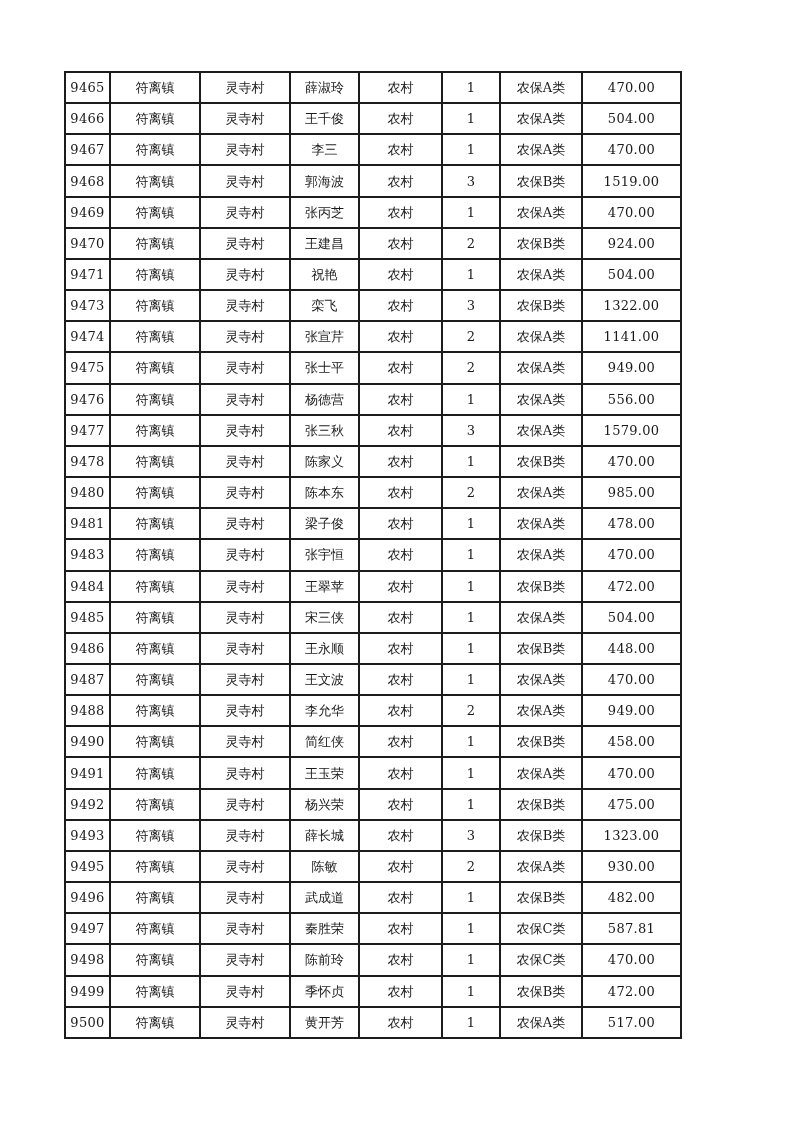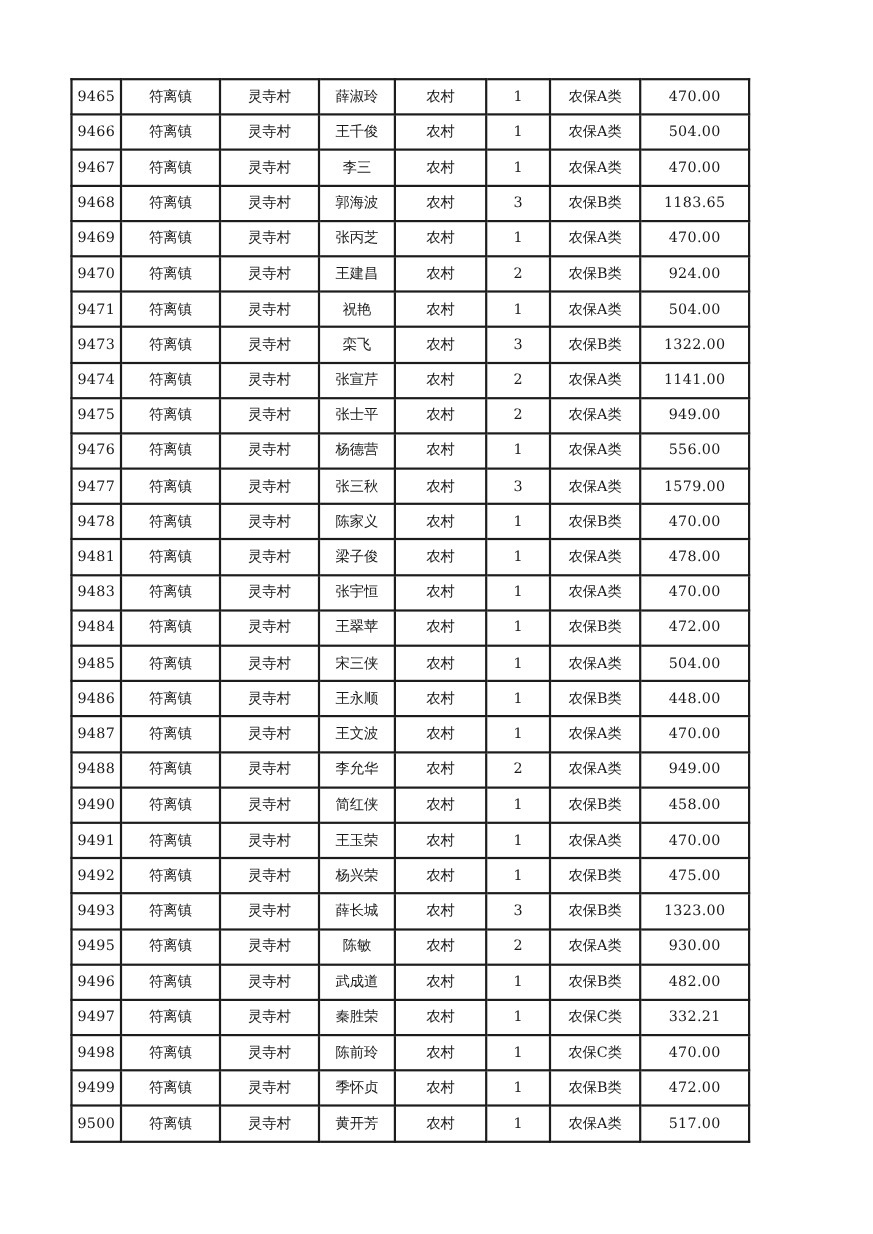--- a/index.html
+++ b/index.html
@@ -106,21 +106,21 @@
           <td class="cell-amount">470.00</td>
         </tr>
         <tr>
           <td class="cell-seq">9468</td>
           <td class="cell-town">符离镇</td>
           <td class="cell-village">灵寺村</td>
           <td class="cell-name">郭海波</td>
           <td class="cell-residence_type">农村</td>
           <td class="cell-person_count">3</td>
           <td class="cell-insurance_category">农保B类</td>
-          <td class="cell-amount">1183.65</td>
+          <td class="cell-amount">1519.00</td>
         </tr>
         <tr>
           <td class="cell-seq">9469</td>
           <td class="cell-town">符离镇</td>
           <td class="cell-village">灵寺村</td>
           <td class="cell-name">张丙芝</td>
           <td class="cell-residence_type">农村</td>
           <td class="cell-person_count">1</td>
           <td class="cell-insurance_category">农保A类</td>
           <td class="cell-amount">470.00</td>
@@ -199,20 +199,30 @@
           <td class="cell-seq">9478</td>
           <td class="cell-town">符离镇</td>
           <td class="cell-village">灵寺村</td>
           <td class="cell-name">陈家义</td>
           <td class="cell-residence_type">农村</td>
           <td class="cell-person_count">1</td>
           <td class="cell-insurance_category">农保B类</td>
           <td class="cell-amount">470.00</td>
         </tr>
         <tr>
+          <td class="cell-seq">9480</td>
+          <td class="cell-town">符离镇</td>
+          <td class="cell-village">灵寺村</td>
+          <td class="cell-name">陈本东</td>
+          <td class="cell-residence_type">农村</td>
+          <td class="cell-person_count">2</td>
+          <td class="cell-insurance_category">农保A类</td>
+          <td class="cell-amount">985.00</td>
+        </tr>
+        <tr>
           <td class="cell-seq">9481</td>
           <td class="cell-town">符离镇</td>
           <td class="cell-village">灵寺村</td>
           <td class="cell-name">梁子俊</td>
           <td class="cell-residence_type">农村</td>
           <td class="cell-person_count">1</td>
           <td class="cell-insurance_category">农保A类</td>
           <td class="cell-amount">478.00</td>
         </tr>
         <tr>
@@ -336,21 +346,21 @@
           <td class="cell-amount">482.00</td>
         </tr>
         <tr>
           <td class="cell-seq">9497</td>
           <td class="cell-town">符离镇</td>
           <td class="cell-village">灵寺村</td>
           <td class="cell-name">秦胜荣</td>
           <td class="cell-residence_type">农村</td>
           <td class="cell-person_count">1</td>
           <td class="cell-insurance_category">农保C类</td>
-          <td class="cell-amount">332.21</td>
+          <td class="cell-amount">587.81</td>
         </tr>
         <tr>
           <td class="cell-seq">9498</td>
           <td class="cell-town">符离镇</td>
           <td class="cell-village">灵寺村</td>
           <td class="cell-name">陈前玲</td>
           <td class="cell-residence_type">农村</td>
           <td class="cell-person_count">1</td>
           <td class="cell-insurance_category">农保C类</td>
           <td class="cell-amount">470.00</td>

